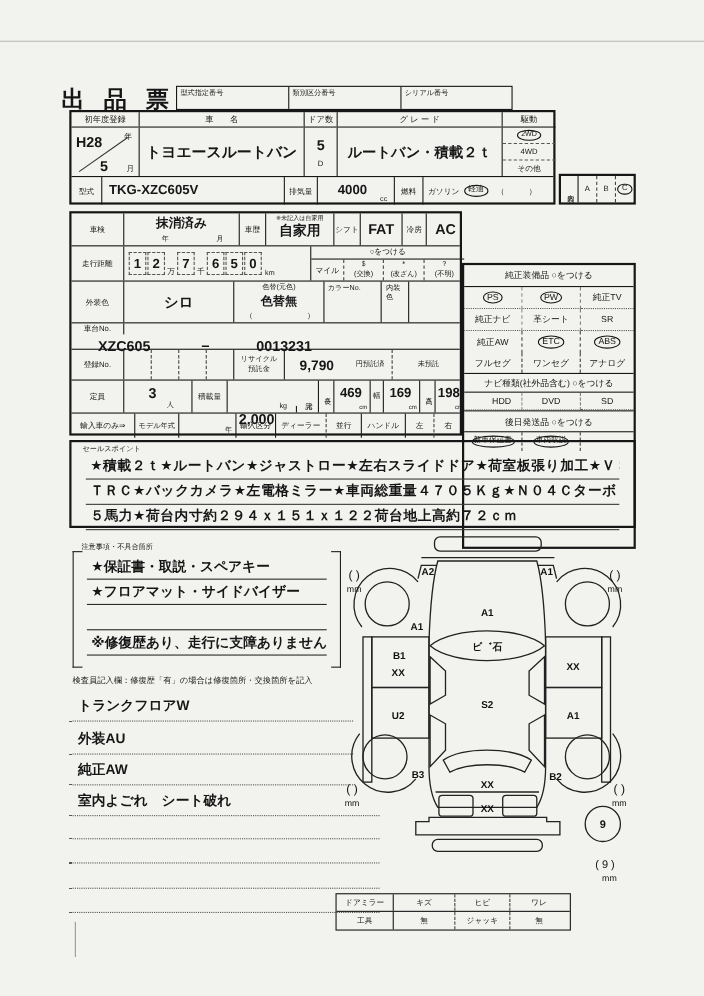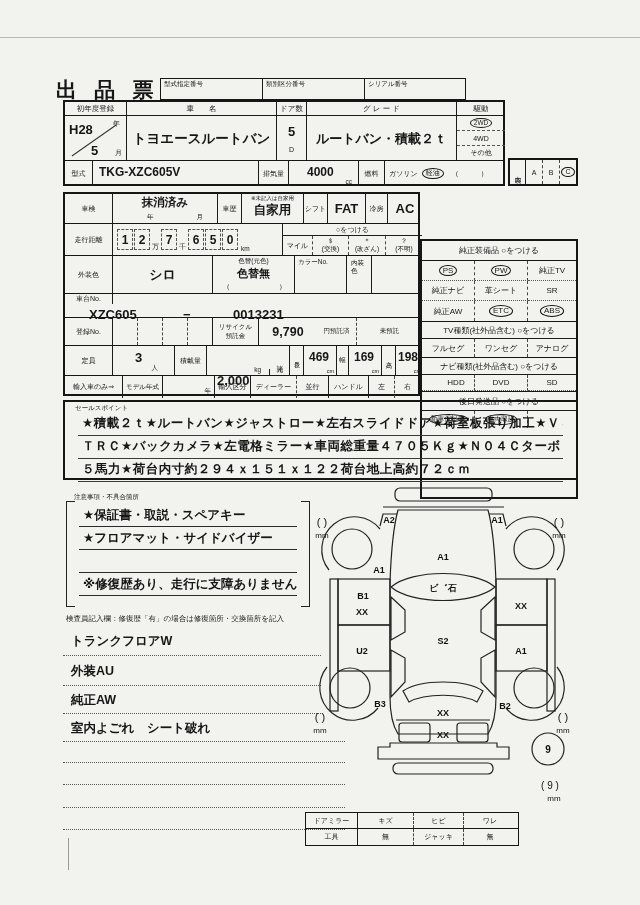--- a/index.html
+++ b/index.html
@@ -271,21 +271,20 @@
       <div class="eqcell" style="width:53px;">革シート</div>
       <div class="eqcell last" style="width:48px;">SR</div>
       <div class="eqcell" style="width:53px; border-bottom:none;">純正AW</div>
       <div class="eqcell" style="width:53px; border-bottom:none;">
           <span class="circ">ETC</span>
         </div>
       <div class="eqcell last" style="width:48px; border-bottom:none;">
           <span class="circ">ABS</span>
         </div>
     </div>
-    <div class="eqhdr" style="height:18px; border-top:1.5px solid #161616;">TV種類(社外品含む) ○をつける</div>
     <div class="row">
       <div class="eqcell" style="width:53px; height:18px; border-bottom:none;">フルセグ</div>
       <div class="eqcell" style="width:53px; height:18px; border-bottom:none;">ワンセグ</div>
       <div class="eqcell last" style="width:48px; height:18px; border-bottom:none;">アナログ</div>
     </div>
     <div class="eqhdr" style="height:18px; border-top:1.5px solid #161616;">ナビ種類(社外品含む) ○をつける</div>
     <div class="row">
       <div class="eqcell" style="width:53px; height:16px;padding-left:16px;">HDD</div>
       <div class="eqcell" style="width:53px; height:16px;text-align:center;">DVD</div>
       <div class="eqcell last" style="width:48px; height:16px;">SD</div>

